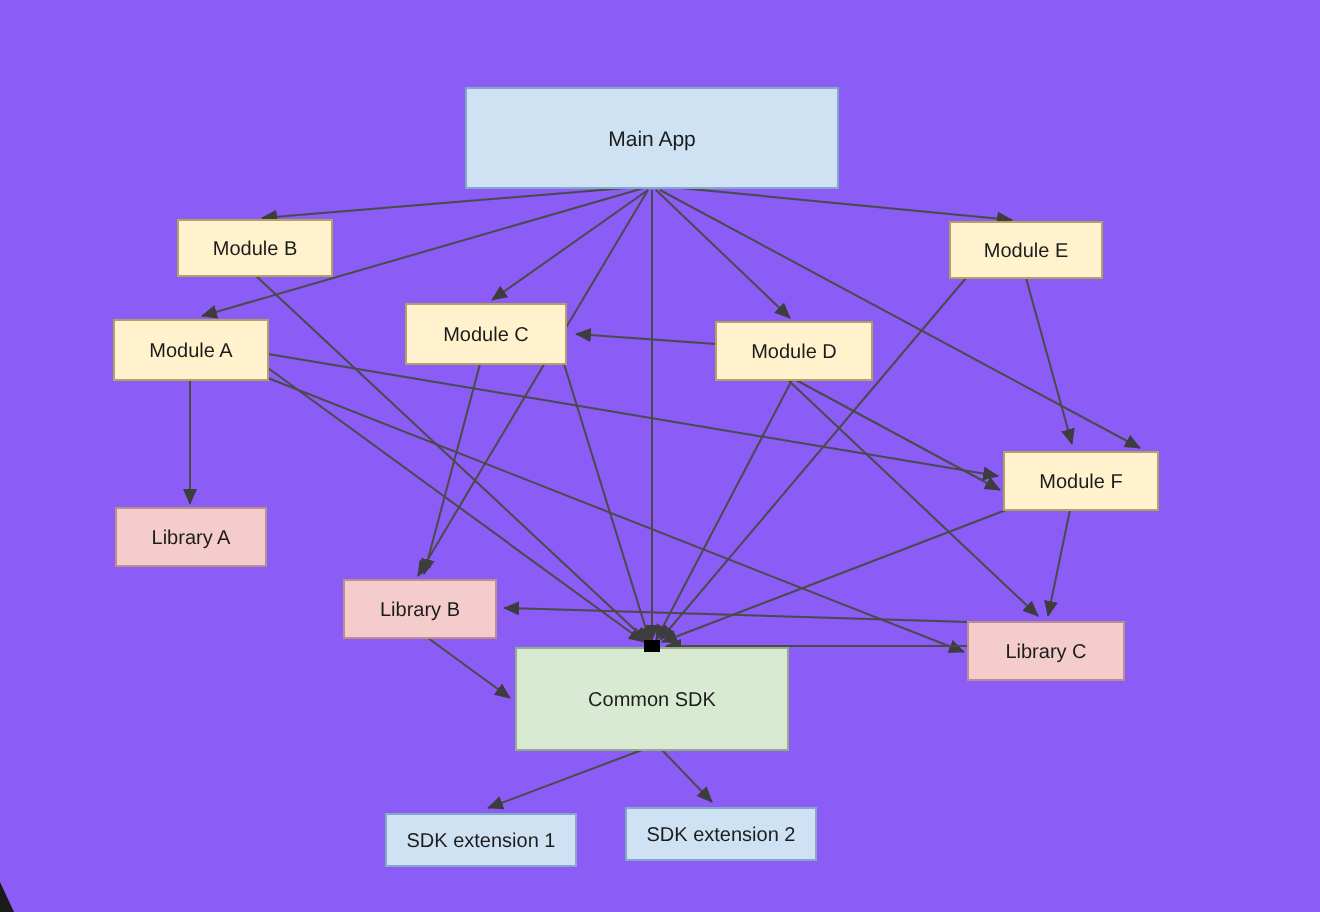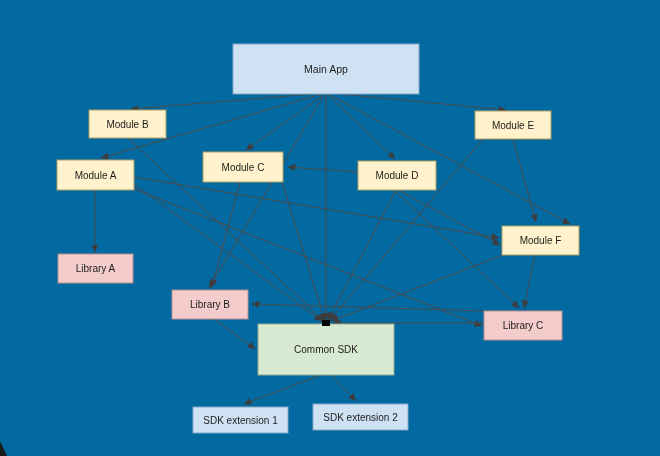--- a/index.html
+++ b/index.html
@@ -1,16 +1,16 @@
 <!DOCTYPE html>
 <html><head>
 <meta charset="utf-8">
 <style>
   html,body{margin:0;padding:0;background:#ffffff;}
-  .stage{position:relative;width:660px;height:456px;background:#0369a1;overflow:hidden;
+  .stage{position:relative;width:660px;height:456px;background:#8b5cf6;overflow:hidden;
          font-family:"Liberation Sans", sans-serif;}
   svg{display:block;}
   .node-rect{stroke-width:1;}
   .node-label{font-family:"Liberation Sans", sans-serif;font-size:10px;fill:#1c1c1c;
               text-anchor:middle;dominant-baseline:middle;}
   .main-label{font-size:10.5px;}
   .edge{stroke:#4a4a4a;stroke-width:1;fill:none;}
 </style>
 </head>
 <body>

